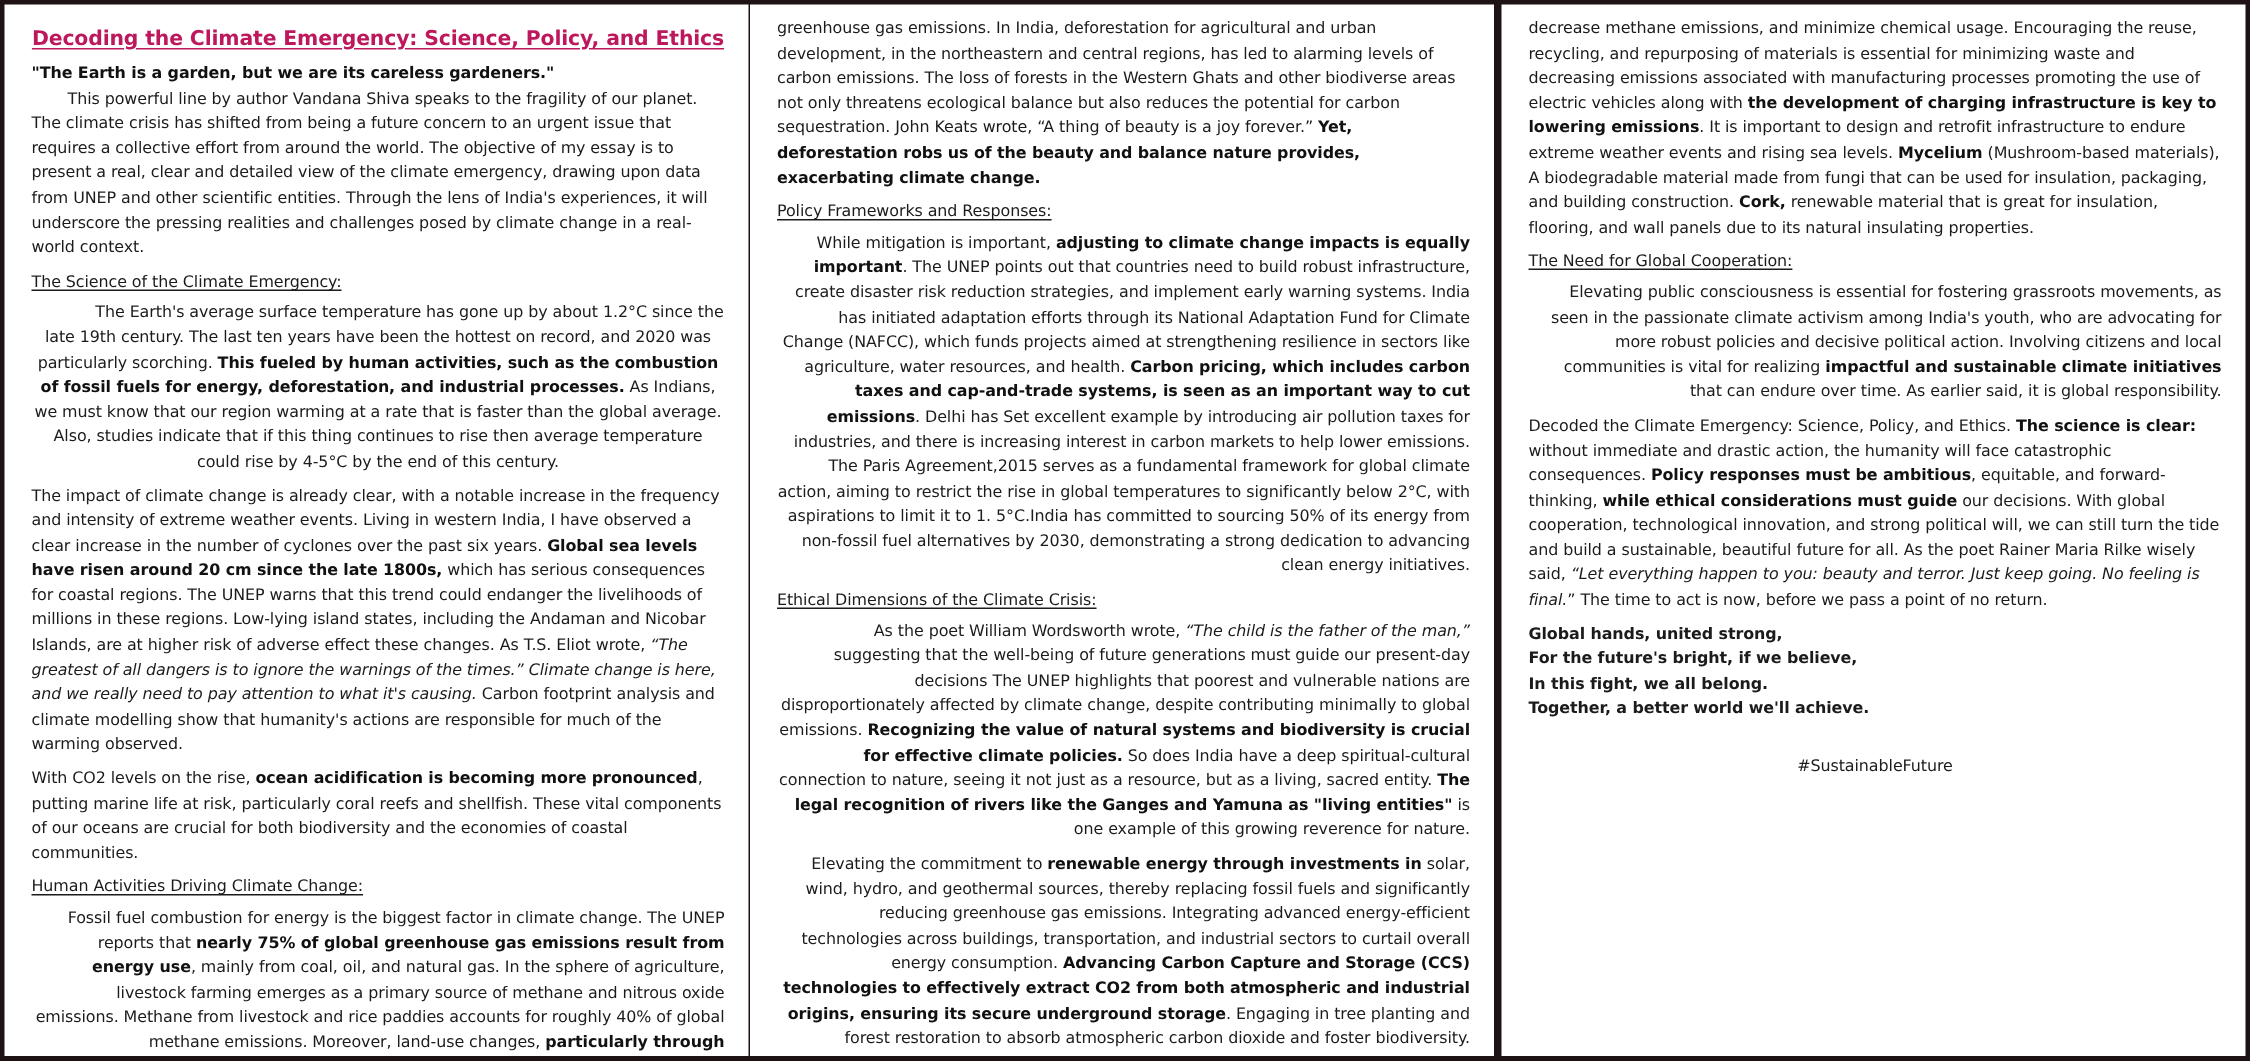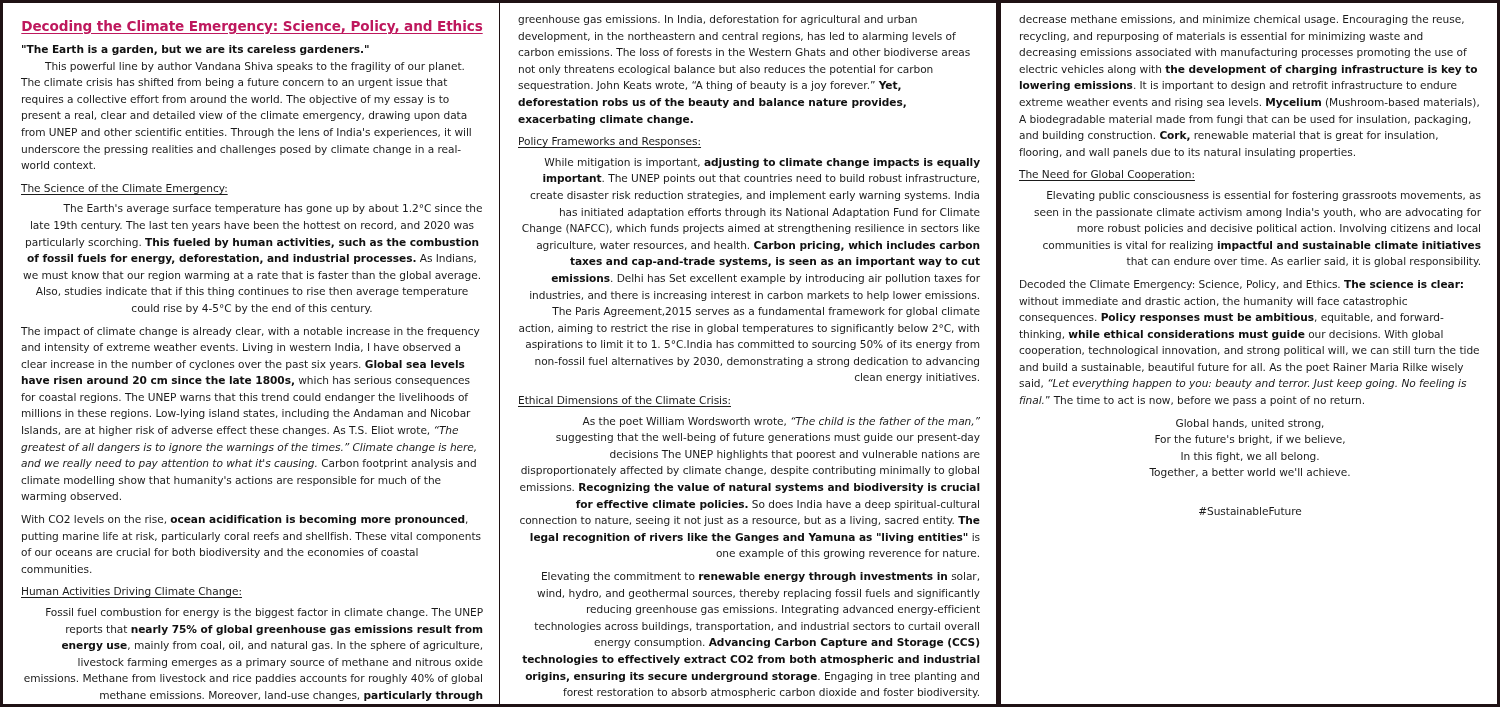--- a/index.html
+++ b/index.html
@@ -58,22 +58,22 @@
   p.para.indent-md { text-indent: 24px; }
   p.para.indent-lg { text-indent: 42px; text-align: center; }
   .section-heading {
     text-decoration: underline;
     text-underline-offset: 2px;
     margin: 0 0 4px 0;
   }
   b { font-weight: bold; color: #111; }
   i { font-style: italic; }
   .poem {
-    text-align: center;
     margin: 6px 0 0 0;
+    font-weight: bold;
   }
   .poem-line { display: block; }
   .hashtag {
     text-align: center;
     margin-top: 22px;
   }
 </style>
 </head>
 <body>
 

